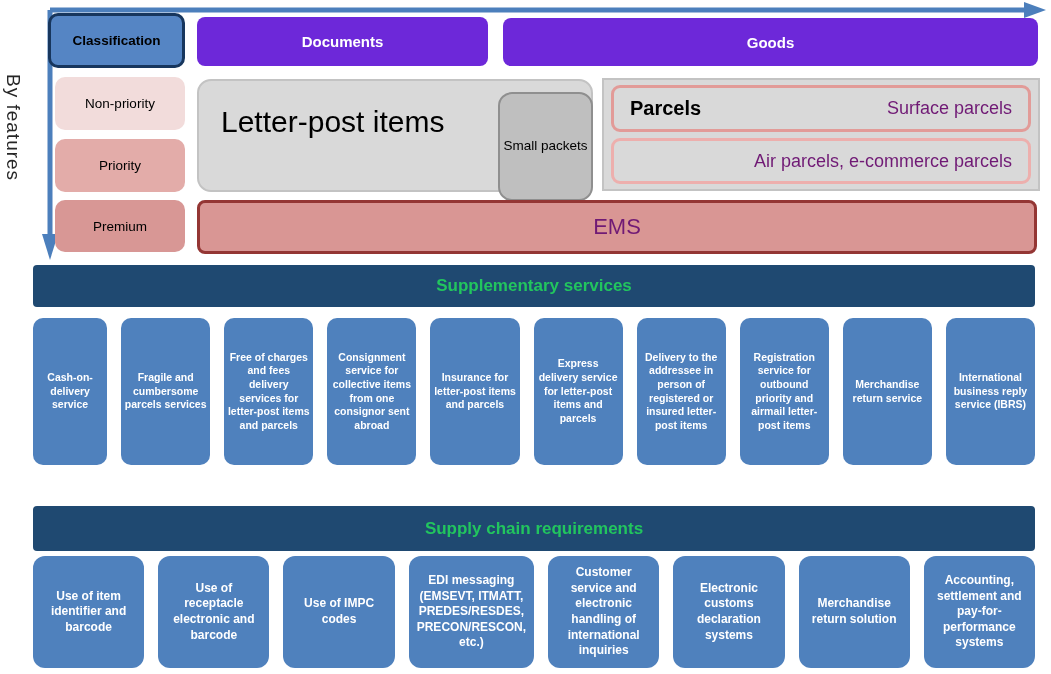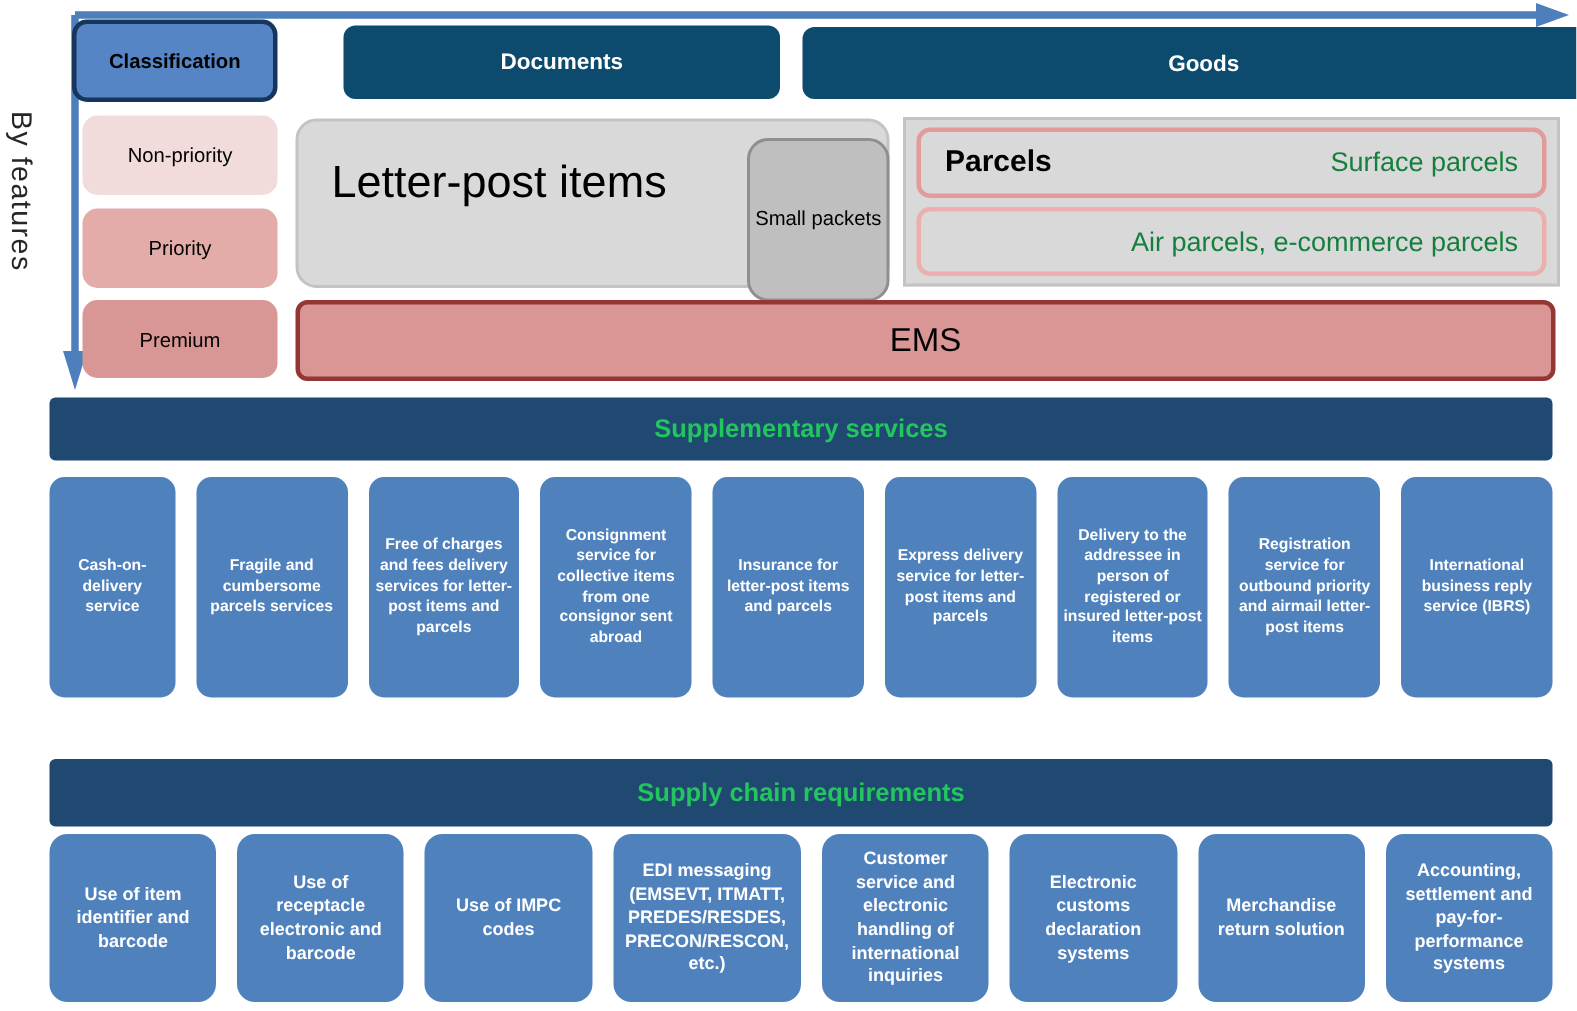--- a/index.html
+++ b/index.html
@@ -17,21 +17,21 @@
     letter-spacing:1px;z-index:2;
   }
 
   
   .classification{
     left:48px;top:13px;width:137px;height:55px;z-index:3;
     background:#5585C4;border:3px solid #17365D;border-radius:10px;
     font-weight:bold;font-size:13.5px;color:#000;
   }
   .navy-header{
-    background:#0c4a6e;border-radius:8px;color:#fff;font-weight:bold;font-size:15px;z-index:2;margin-left:32px;
+    background:#6d28d9;border-radius:8px;color:#fff;font-weight:bold;font-size:15px;z-index:2;
   }
   #documents-header{left:197px;top:17px;width:291px;height:49px;}
   #goods-header{left:503px;top:18px;width:535px;height:48px;}
 
   
   .feature-row{
     left:55px;width:130px;height:53px;border-radius:10px;font-size:13.5px;color:#000;z-index:2;
   }
   #row-nonpriority{top:77px;background:#F2DCDB;}
   #row-priority{top:139px;background:#E3ACA9;}
@@ -53,25 +53,25 @@
     left:602px;top:78px;width:438px;height:113px;border-radius:0;
     padding:5px 7px;display:flex;flex-direction:column;justify-content:space-between;
   }
   .parcels-inner{
     box-sizing:border-box;height:47px;border-radius:9px;background:#D9D9D9;
     display:flex;align-items:center;padding:0 16px;
   }
   #parcels-row1{border:3px solid #E29B98;justify-content:space-between;}
   #parcels-row2{border:3px solid #EDAFAD;height:46px;justify-content:flex-end;}
   .parcels-title{font-weight:bold;font-size:20px;color:#000;}
-  .muted-label{font-size:18px;color:#15803d;}
+  .muted-label{font-size:18px;color:#701a75;}
 
   #ems-band{
     left:197px;top:200px;width:840px;height:54px;border-radius:8px;z-index:2;
-    background:#D99694;border:3px solid #943634;font-size:22px;color:#000000;
+    background:#D99694;border:3px solid #943634;font-size:22px;color:#701a75;
   }
 
   
   .section-band{
     left:33px;width:1002px;background:#1F4971;border-radius:4px;z-index:2;
     color:#22c55e;font-weight:bold;font-size:17px;
   }
   #supplementary-band{top:265px;height:42px;}
   #supply-band{top:506px;height:45px;}
 
@@ -130,20 +130,21 @@
 
   <div id="supplementary-row" class="abs items-row">
     <div class="blue-item narrow">Cash-on-delivery service</div>
     <div class="blue-item">Fragile and cumbersome parcels services</div>
     <div class="blue-item">Free of charges and fees delivery services for letter-post items and parcels</div>
     <div class="blue-item">Consignment service for collective items from one consignor sent abroad</div>
     <div class="blue-item">Insurance for letter-post items and parcels</div>
     <div class="blue-item">Express delivery service for letter-post items and parcels</div>
     <div class="blue-item">Delivery to the addressee in person of registered or insured letter-post items</div>
     <div class="blue-item">Registration service for outbound priority and airmail letter-post items</div>
+    <div class="blue-item">Merchandise return service</div>
     <div class="blue-item">International business reply service (IBRS)</div>
   </div>
 
   <div id="supply-band" class="abs center section-band">Supply chain requirements</div>
 
   <div id="supply-row" class="abs items-row">
     <div class="blue-item">Use of item identifier and barcode</div>
     <div class="blue-item">Use of receptacle electronic and barcode</div>
     <div class="blue-item">Use of IMPC codes</div>
     <div class="blue-item">EDI messaging (EMSEVT, ITMATT, PREDES/RESDES, PRECON/RESCON, etc.)</div>

